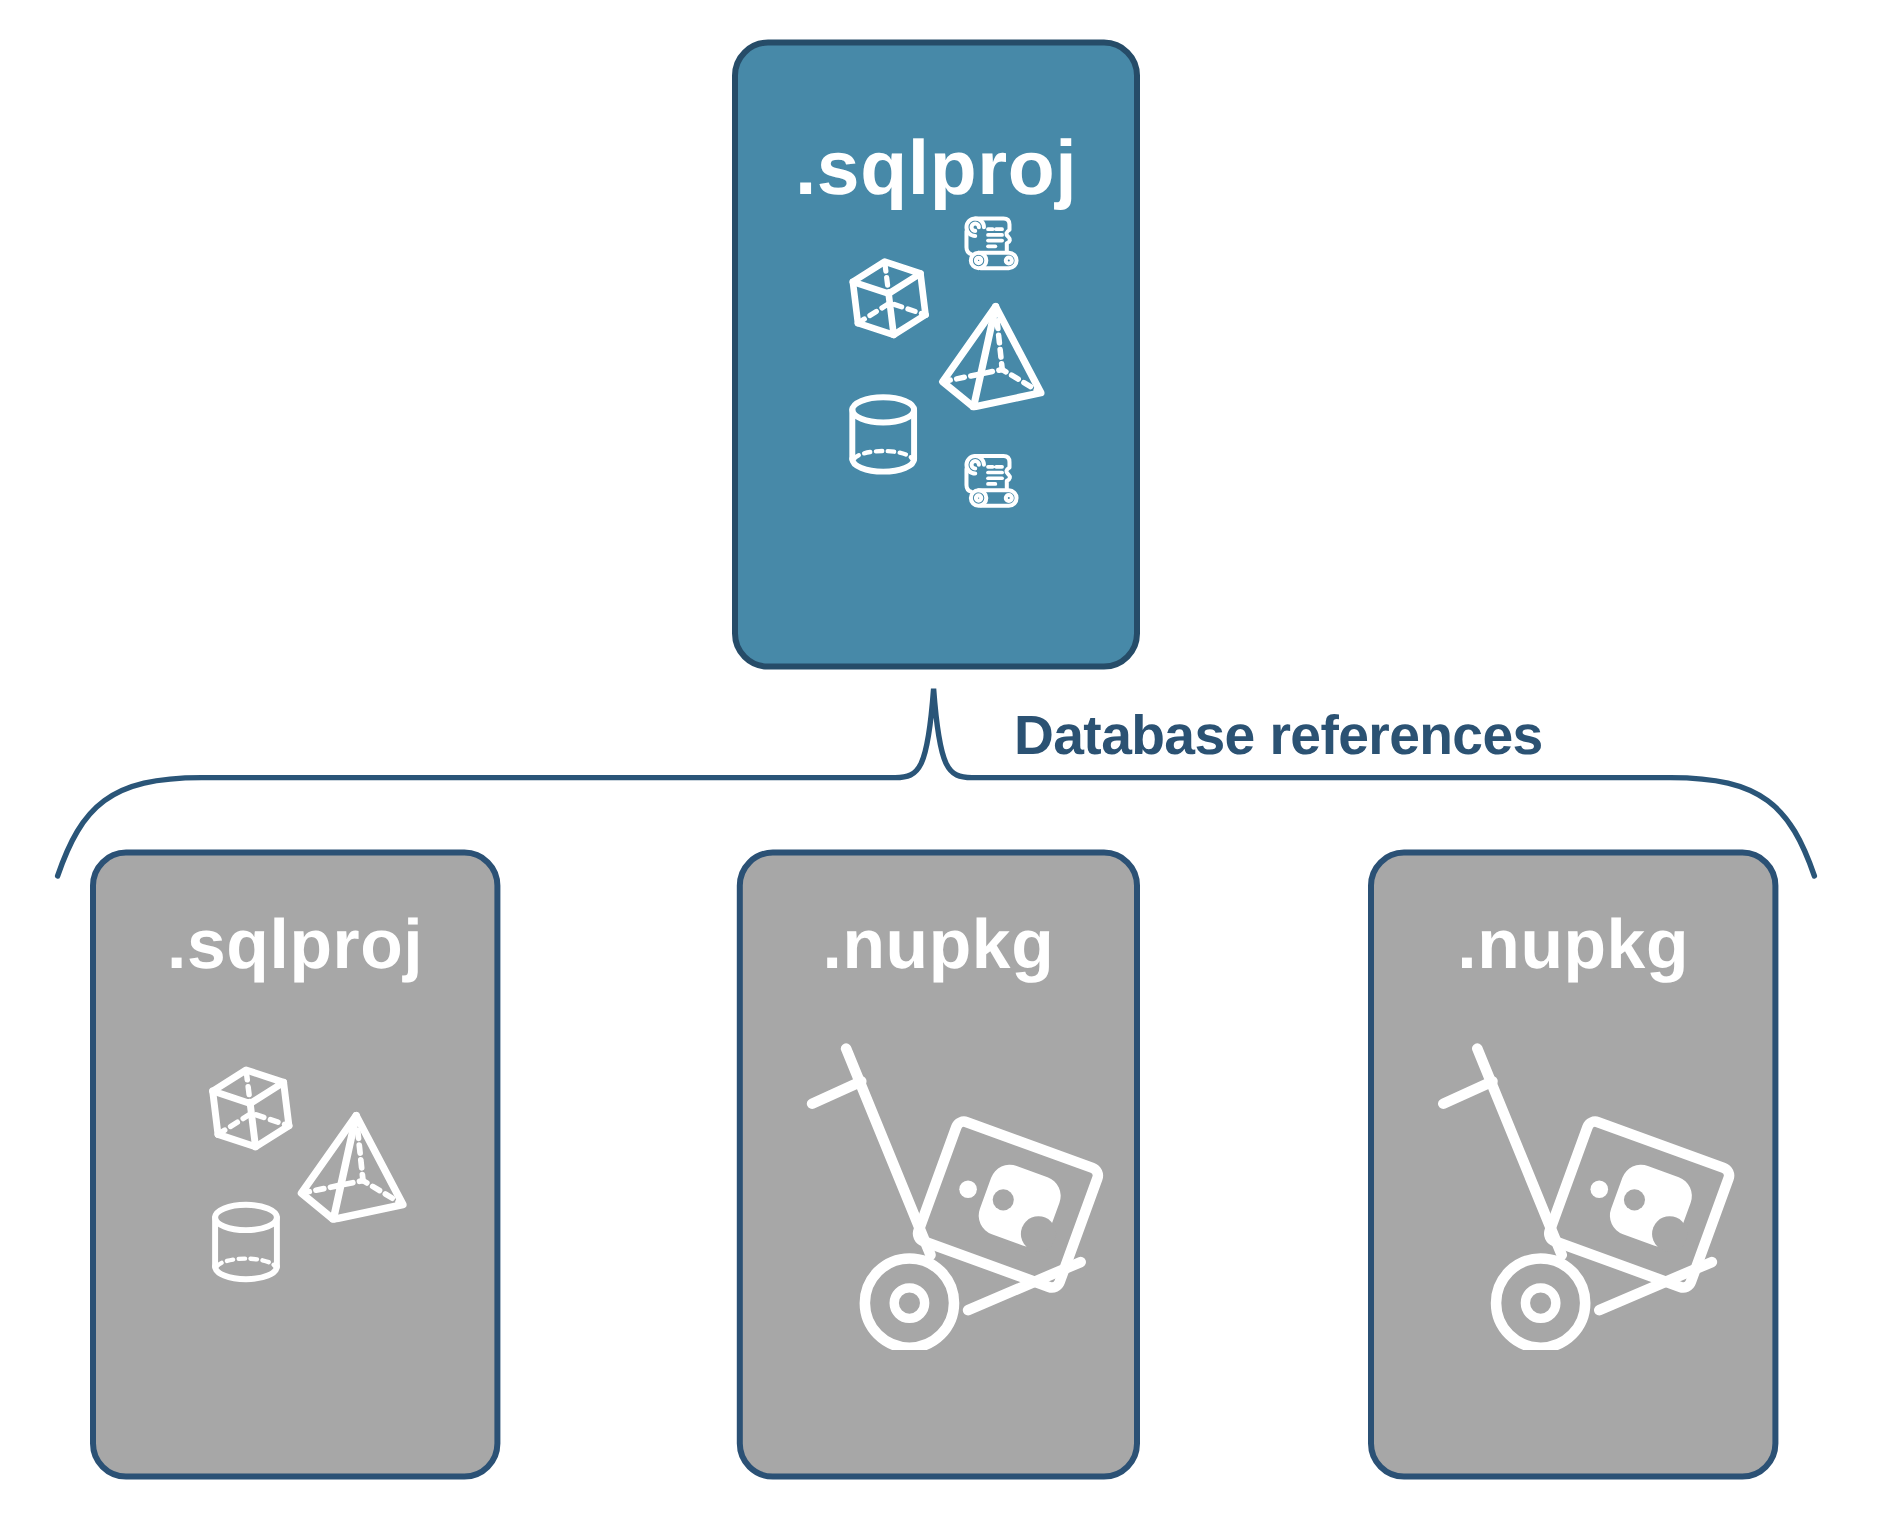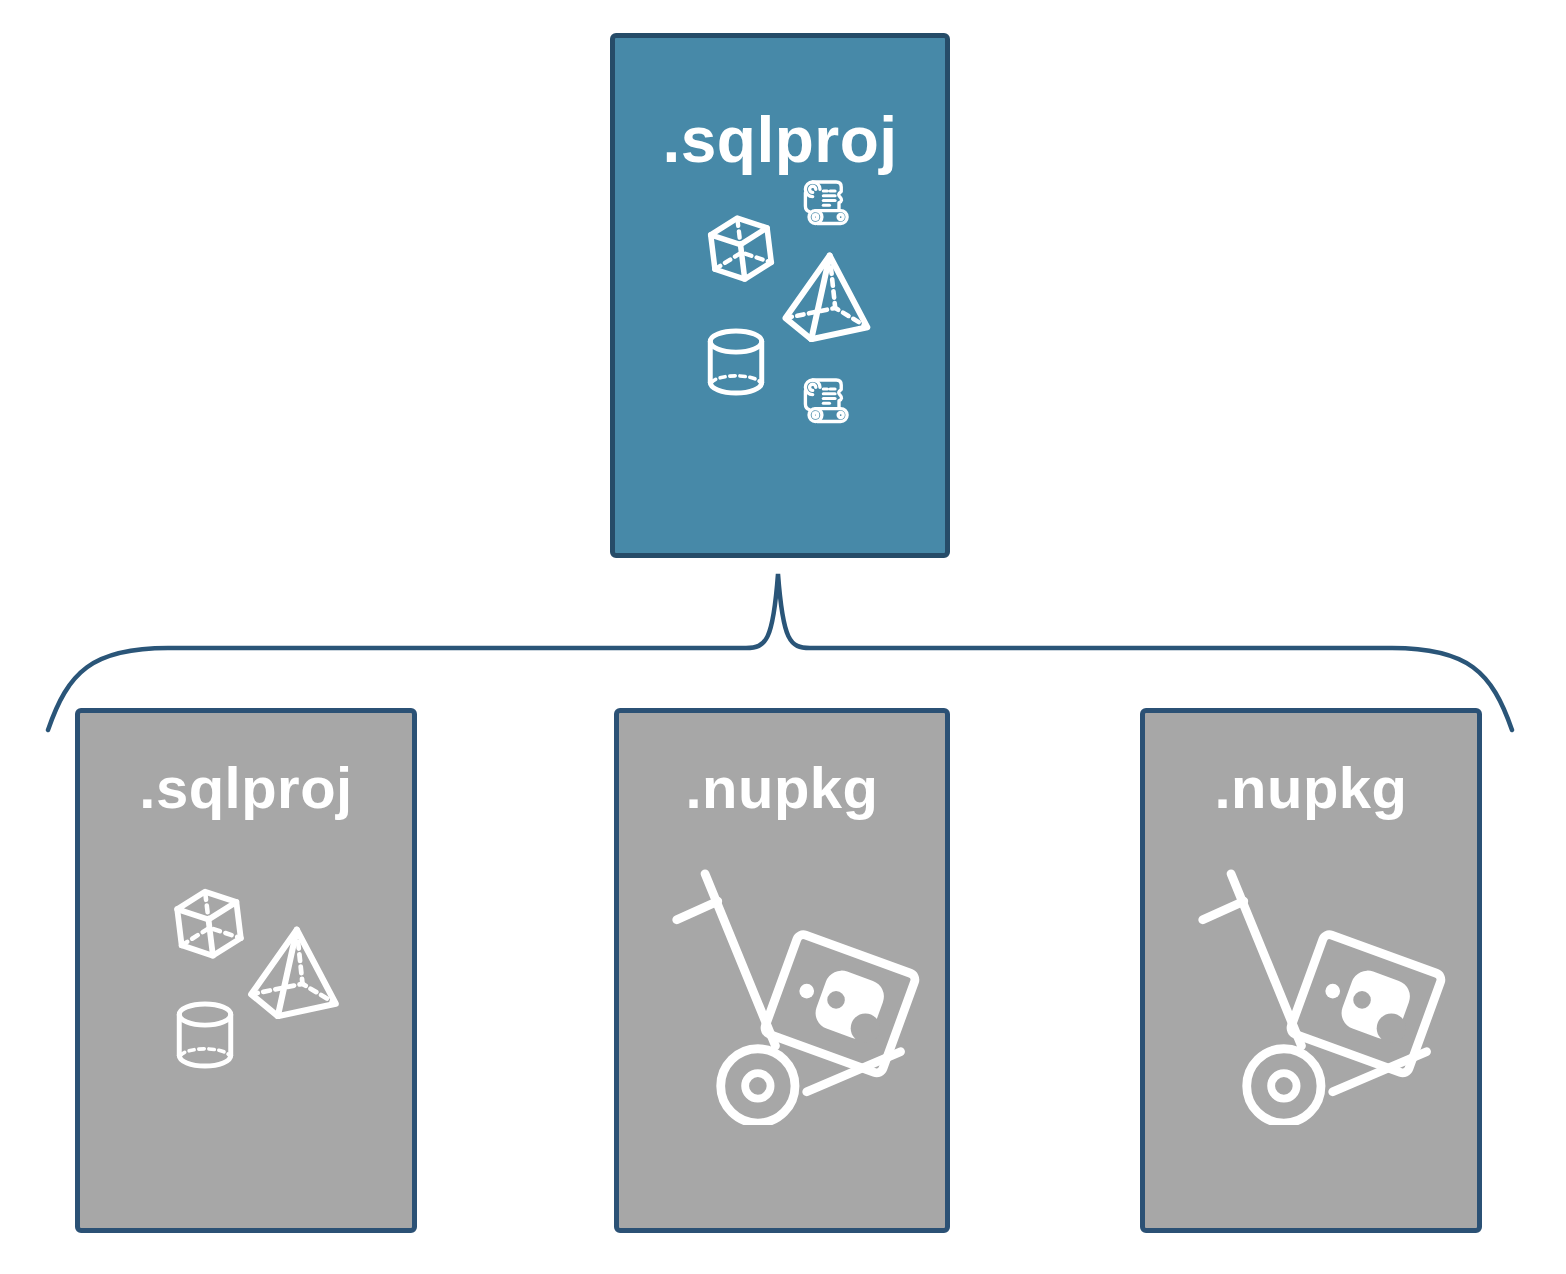--- a/index.html
+++ b/index.html
@@ -6,21 +6,21 @@
   .canvas {
     position: relative;
     width: 1566px;
     height: 1274px;
     background: #ffffff;
     font-family: "Liberation Sans", sans-serif;
     overflow: hidden;
   }
   .box {
     position: absolute;
-    border-radius: 6px;
+    border-radius: 30px;
     box-sizing: border-box;
   }
   .box.root {
     left: 610px; top: 33px;
     width: 340px; height: 525px;
     background: #4789A8;
     border: 5px solid #264C68;
   }
   .box.child {
     background: #A7A7A7;
@@ -166,20 +166,21 @@
   <svg class="brace" viewBox="0 0 1480 180" fill="none">
     <path d="M 8 170
              C 28 112, 52 88, 128 88
              L 706 88
              C 726 88, 733 81, 738 14
              C 743 81, 750 88, 770 88
              L 1352 88
              C 1428 88, 1452 112, 1472 170" stroke="#2A5578" stroke-width="4.5" stroke-linecap="round"></path>
   </svg>
 
+  <div class="connector-label">Database references</div>
 
   <div class="box child" id="child-0">
     <div class="box-title">.sqlproj</div>
     <svg class="icon i-cube" viewBox="0 0 104 104">
         <use href="#sym-cube"></use>
       </svg>
     <svg class="icon i-pyramid" viewBox="0 0 100 100">
         <use href="#sym-pyramid"></use>
       </svg>
     <svg class="icon i-cyl" viewBox="0 0 100 110">

